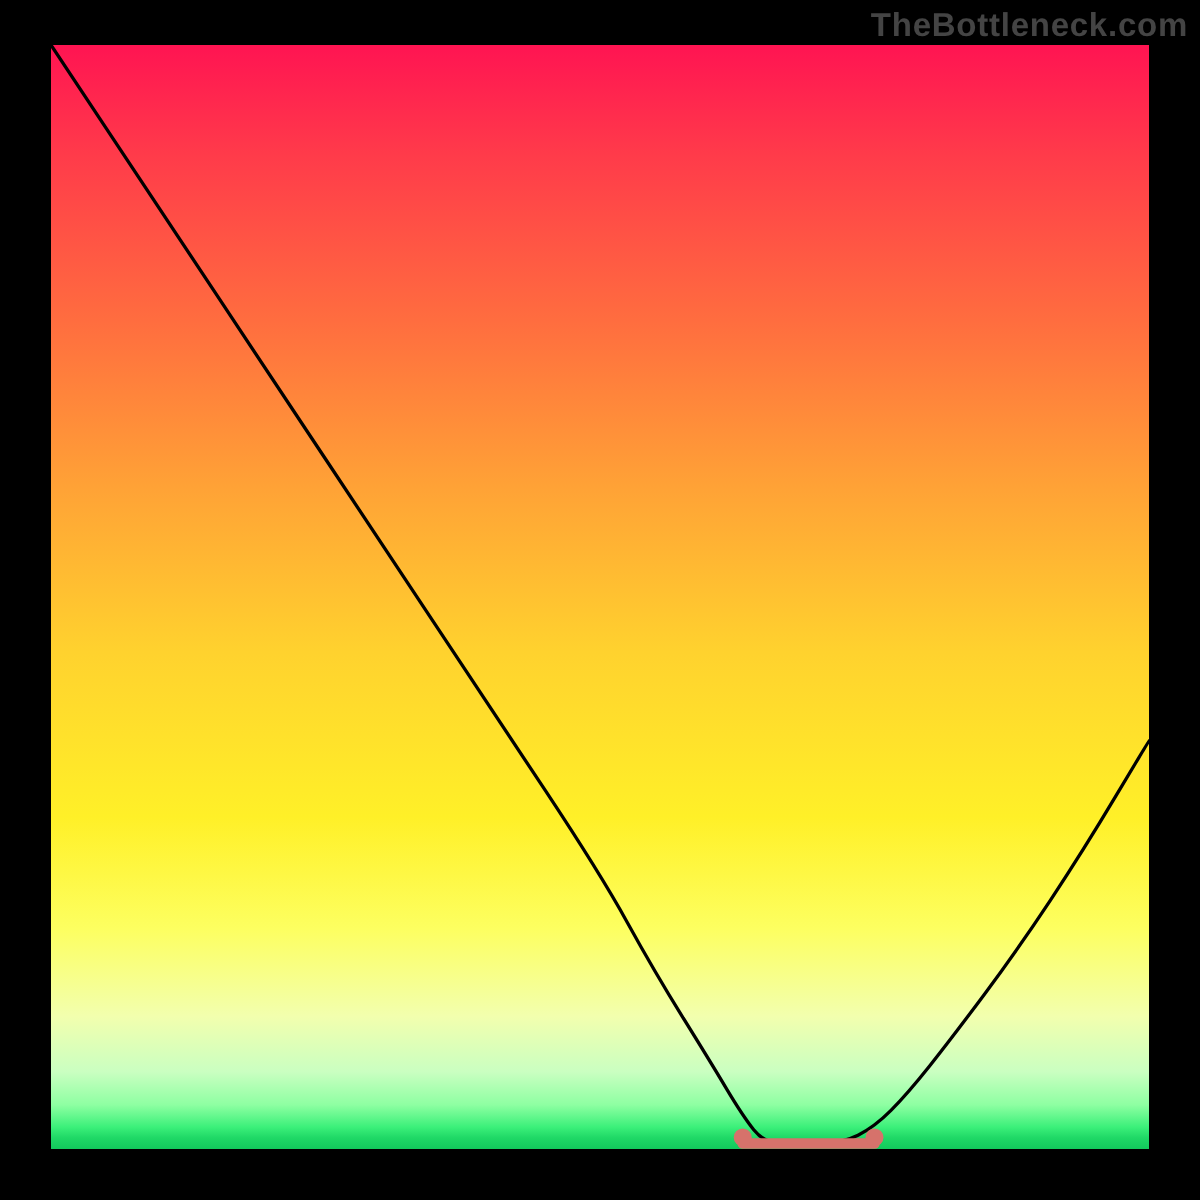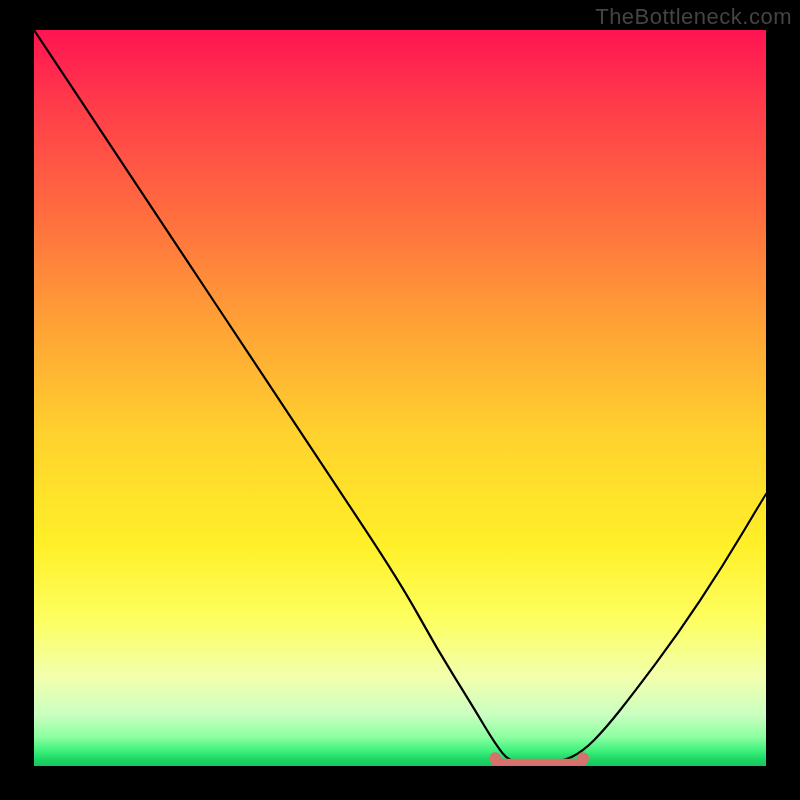--- a/index.html
+++ b/index.html
@@ -16,21 +16,21 @@
     width: 800px;
     height: 800px;
     background: #000;
   }
   .watermark {
     position: absolute;
     top: 4px;
     right: 8px;
     color: #444;
     font-size: 22px;
-    font-weight: 400;
+    font-weight: 700;
     letter-spacing: 0.5px;
     z-index: 10;
   }
   .plot-area {
     position: absolute;
     left: 34px;
     top: 30px;
     width: 732px;
     height: 736px;
   }

